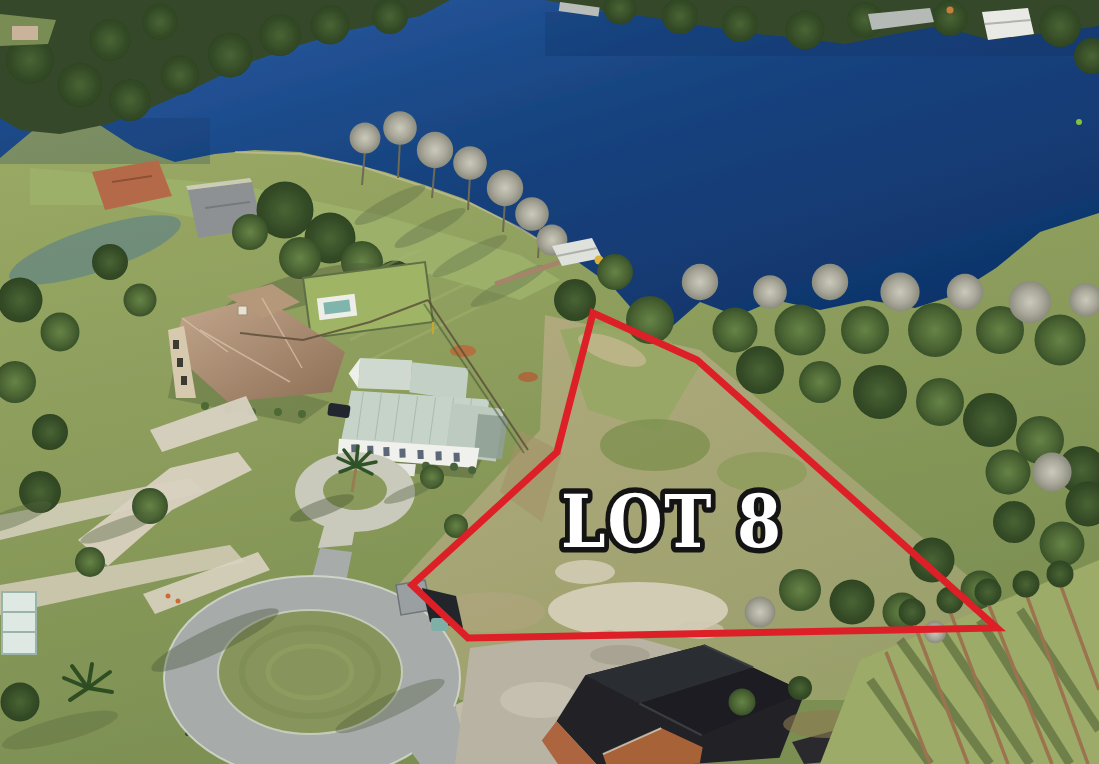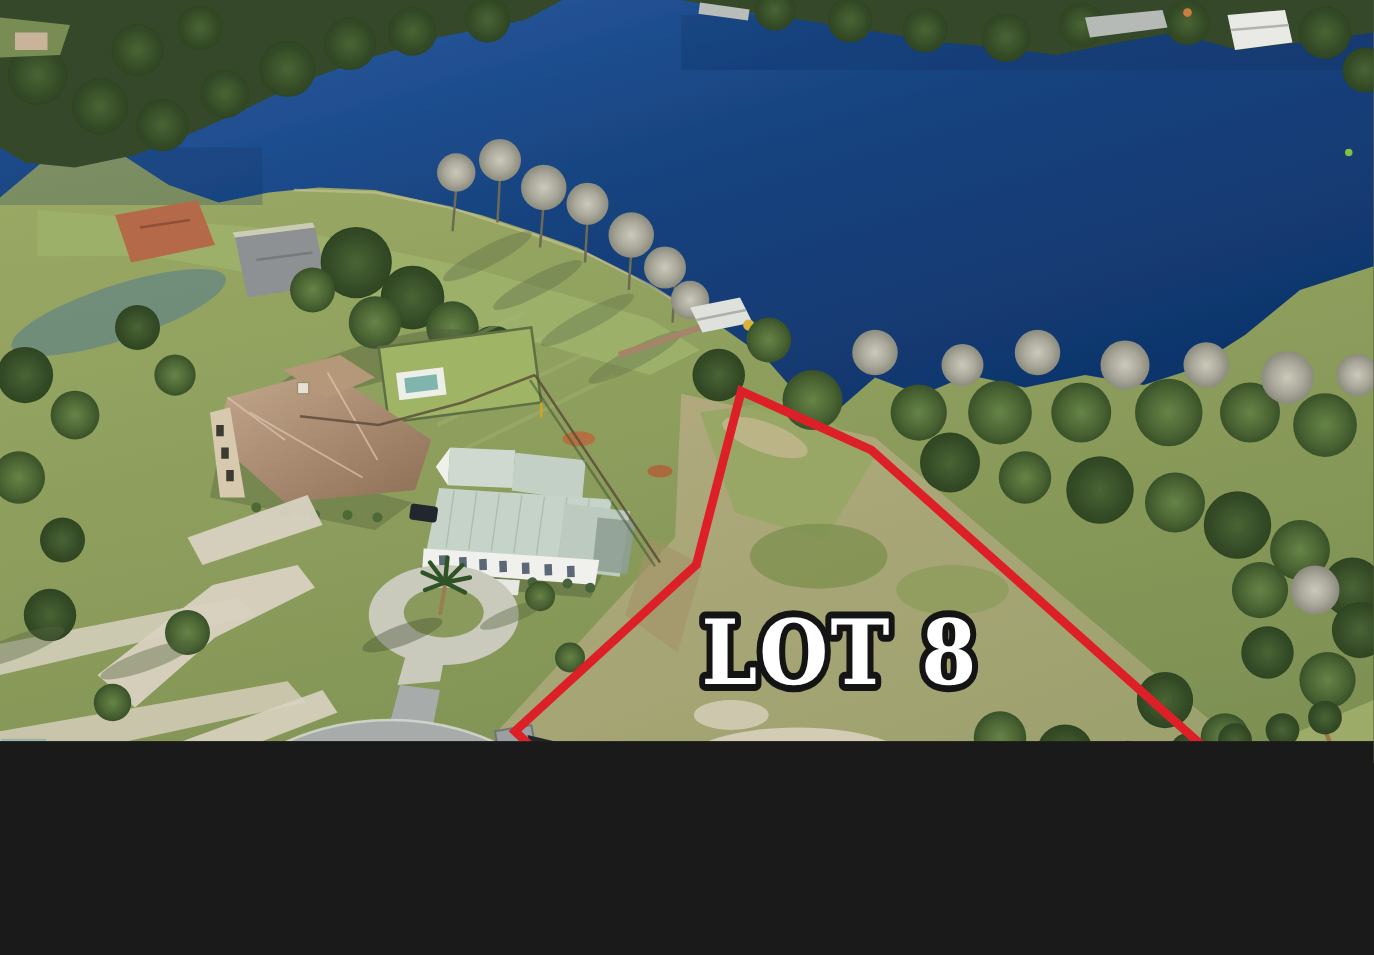--- a/index.html
+++ b/index.html
@@ -1,17 +1,17 @@
 <!DOCTYPE html>
 <html><head>
 <meta charset="utf-8">
 <style>
   html,body{margin:0;padding:0;background:#1a1a1a;}
   .stage{
-    position:relative;width:1099px;height:593px;overflow:hidden;
+    position:relative;width:1099px;height:764px;overflow:hidden;
     font-family:"DejaVu Sans","Liberation Sans",sans-serif;
     background:#7c8f52;
   }
   .stage svg{display:block;width:1099px;height:764px;}
   .lotText{
     font-family:"DejaVu Serif","Liberation Serif",serif;
     font-weight:bold;
     font-size:72px;
     letter-spacing:2px;
     paint-order:stroke fill;

